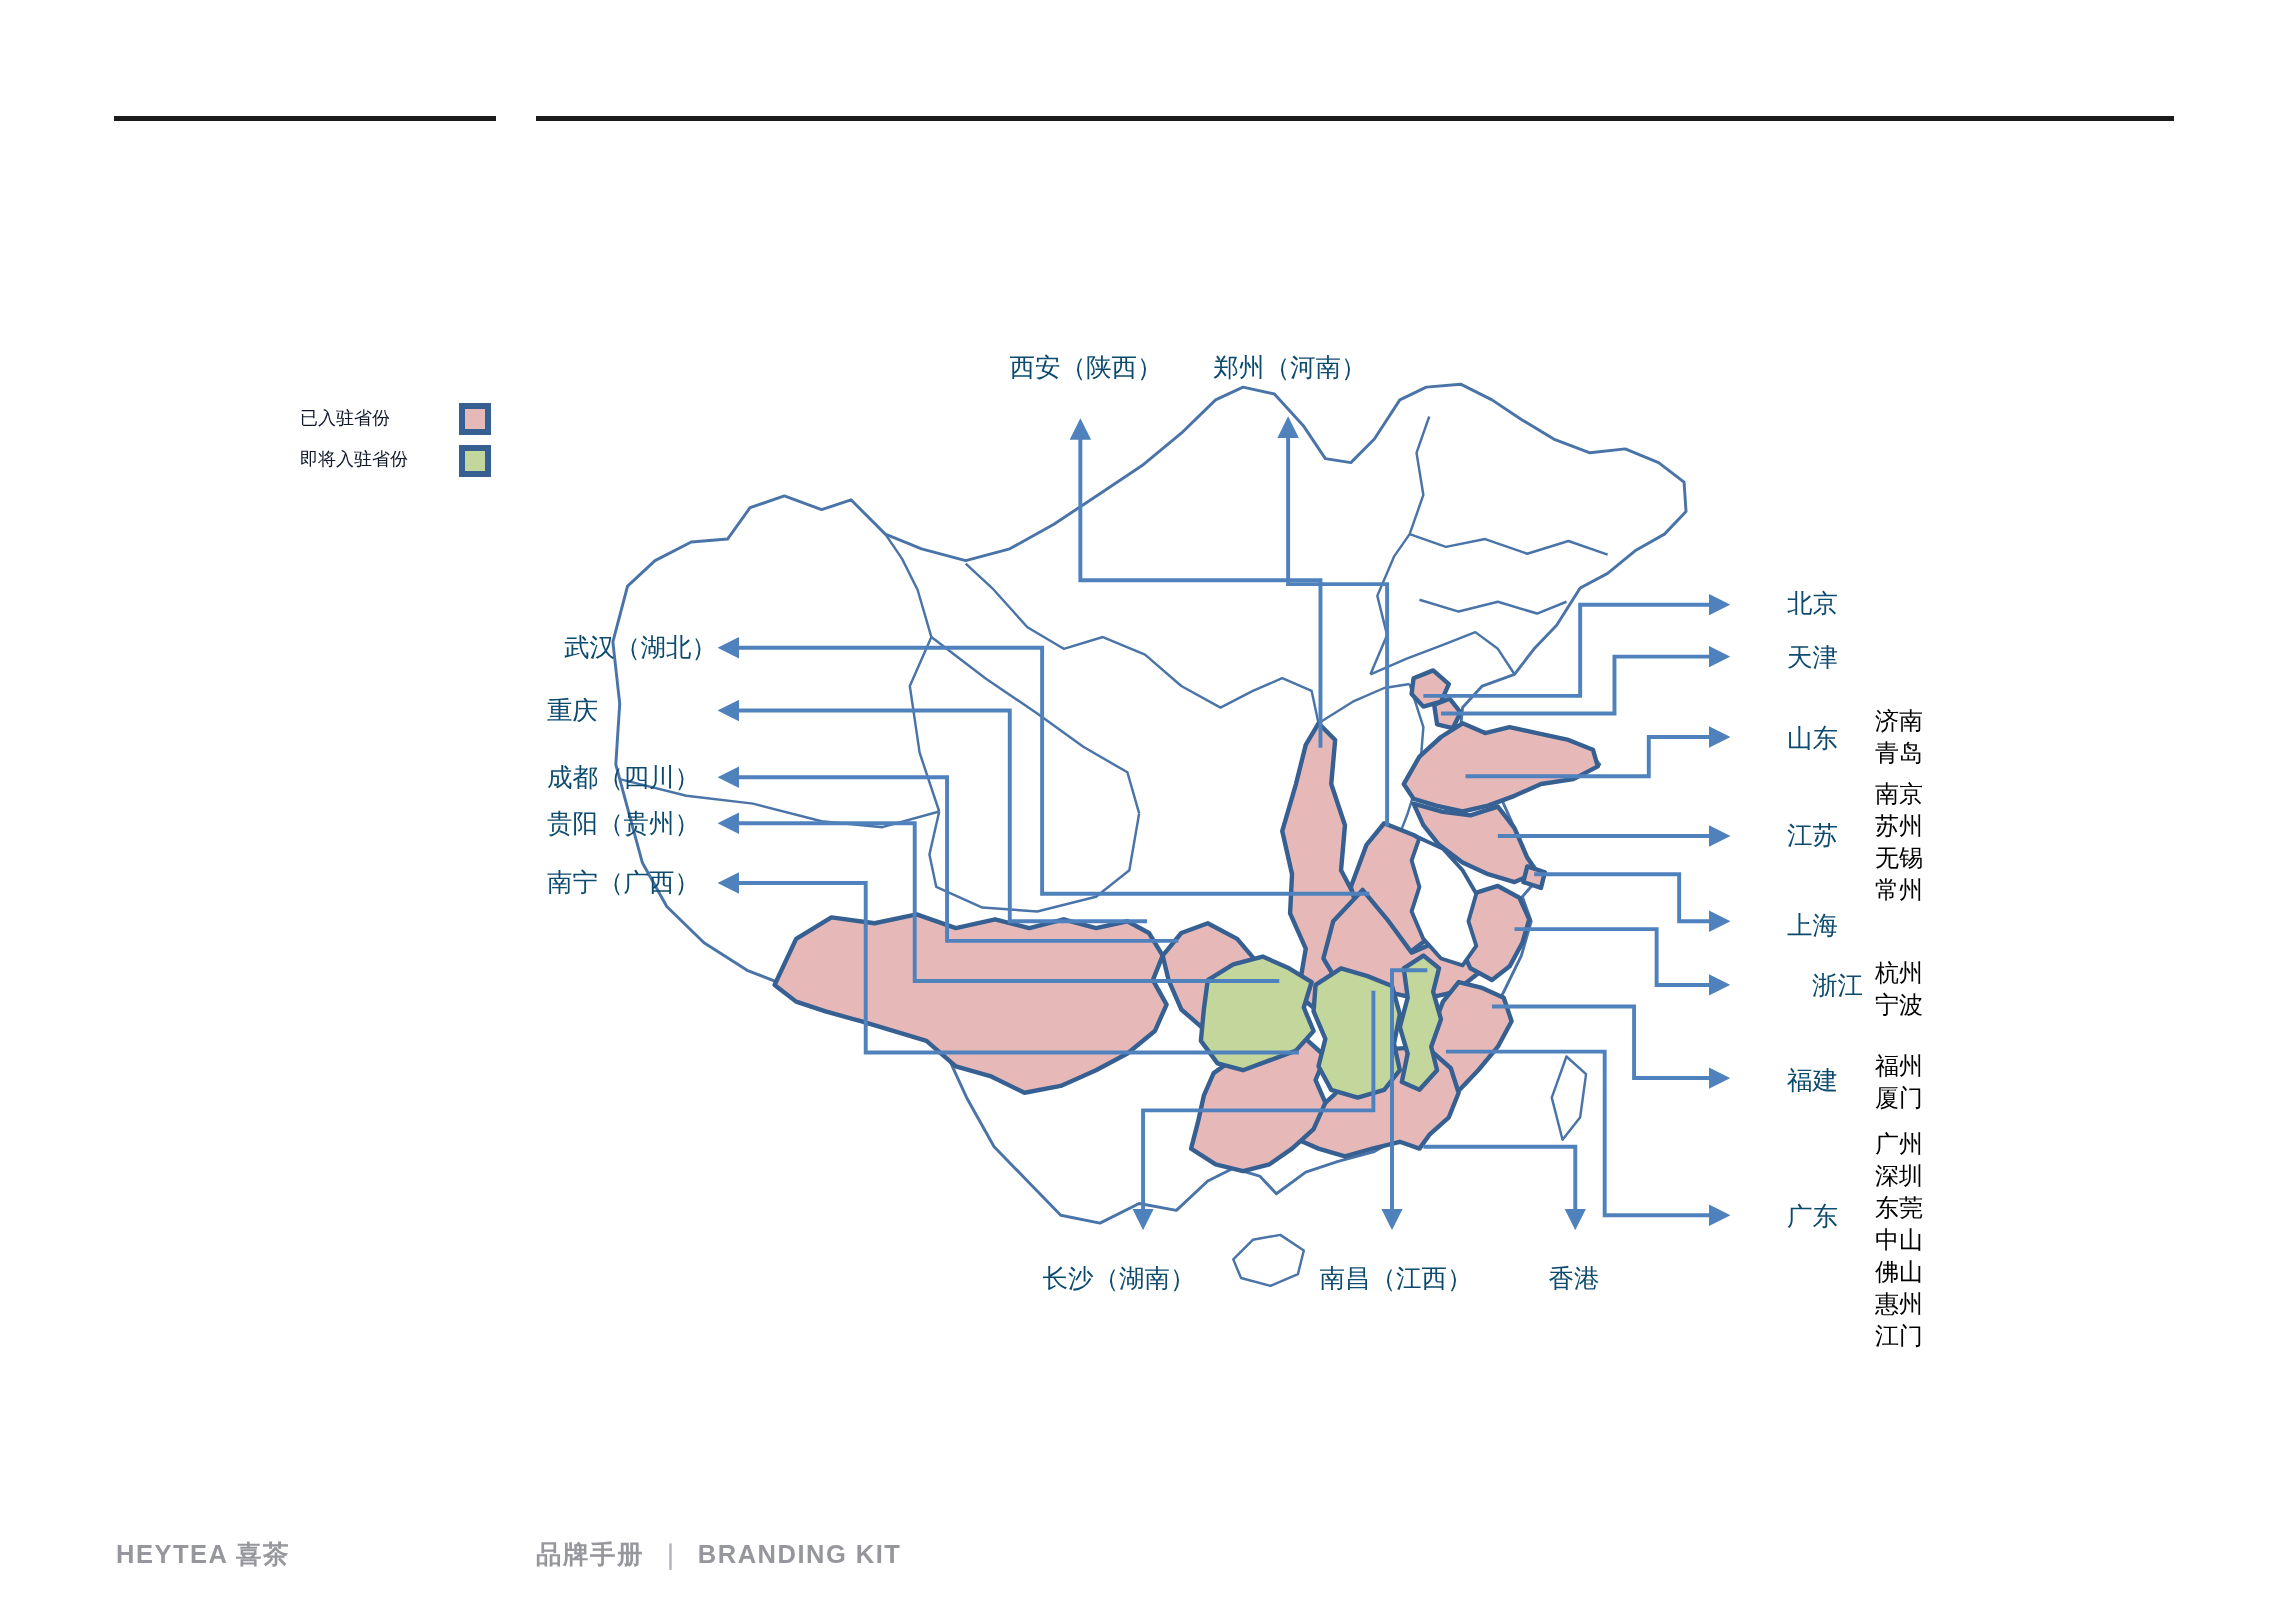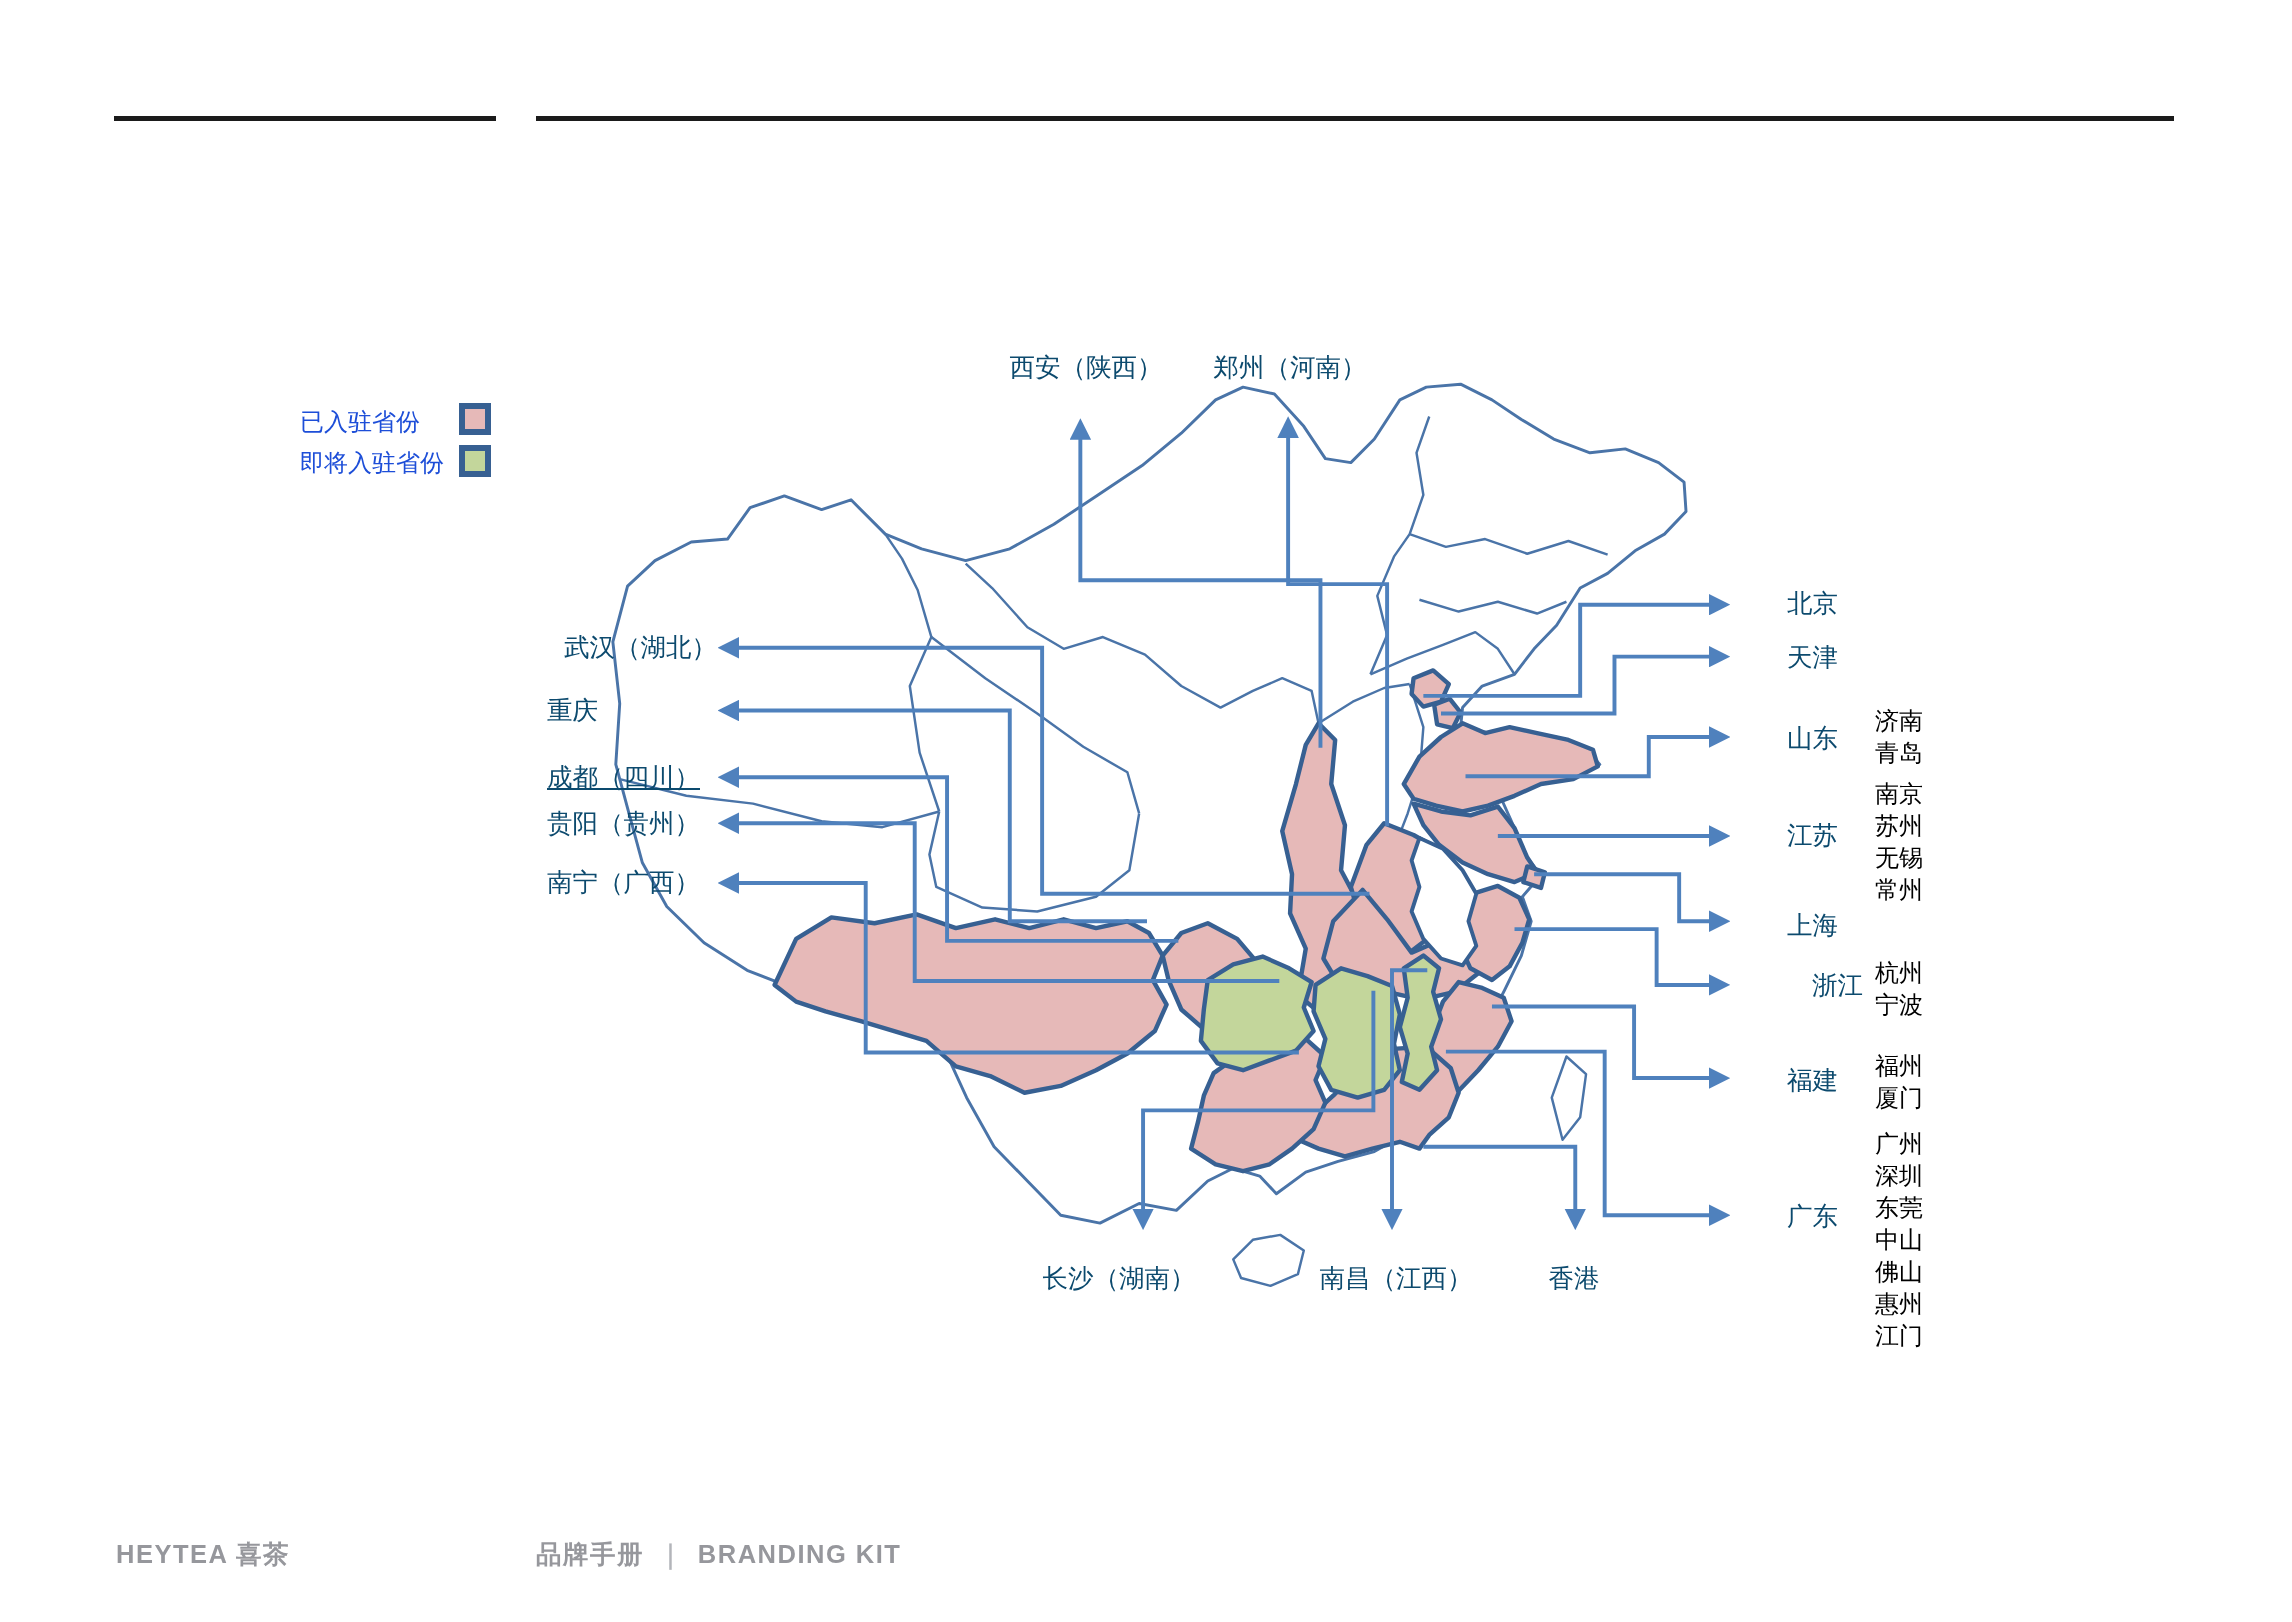--- a/index.html
+++ b/index.html
@@ -18,21 +18,21 @@
   .island{fill:#ffffff;stroke:#4a74a8;stroke-width:2.5;stroke-linejoin:round;}
   .prov-pink{fill:#E6B9B8;stroke:#376092;stroke-width:4.5;stroke-linejoin:round;}
   .prov-green{fill:#C3D69B;stroke:#376092;stroke-width:4.5;stroke-linejoin:round;}
   .prov-white{fill:#ffffff;stroke:#376092;stroke-width:4;stroke-linejoin:round;}
   .callout{fill:none;stroke:#4F81BD;stroke-width:4;}
 
   .lbl{position:absolute;font-size:25.5px;line-height:29px;white-space:nowrap;color:#0c4a6e;}
   .lbl-center{transform:translateX(-50%);}
   .citylist{position:absolute;font-size:24px;line-height:32px;color:#000;white-space:pre-line;}
 
-  .legend-text{position:absolute;left:300px;font-size:24px;color:#1d4ed8;white-space:nowrap;}
+  .legend-text{position:absolute;left:300px;font-size:18px;color:#0f172a;white-space:nowrap;}
   .swatch{position:absolute;left:459px;width:19.6px;height:19.6px;border:6.9px solid #376092;}
   #swatch-entered{top:403px;background:#E6B9B8;}
   #swatch-upcoming{top:445px;background:#C3D69B;}
 
   .footer{position:absolute;top:1537px;font-size:25.5px;color:#96979c;letter-spacing:1.5px;white-space:nowrap;font-weight:bold;}
   #footer-brand{left:116px;}
   #footer-center{left:536px;}
   #footer-center .divider{margin:0 13.7px;color:#b3b5ba;}
 </style>
 </head>
@@ -124,21 +124,21 @@
     <path class="callout" marker-end="url(#ah)" d="M1545,948 L1690,948 L1690,1005 L1760,1005"></path>
     <path class="callout" marker-end="url(#ah)" d="M1522,1027 L1667,1027 L1667,1100 L1760,1100"></path>
     <path class="callout" marker-end="url(#ah)" d="M1475,1073 L1637,1073 L1637,1240 L1760,1240"></path>
   </svg>
 
   <div class="lbl lbl-center" style="left:1086px;top:353px;">西安（陕西）</div>
   <div class="lbl lbl-center" style="left:1290px;top:353px;">郑州（河南）</div>
 
   <div class="lbl" style="left:547px;top:633px;margin-left:17px;">武汉（湖北）</div>
   <div class="lbl" style="left:547px;top:696px;text-align:center;">重庆</div>
-  <div class="lbl" style="left:547px;top:763px;text-decoration:underline;">成都（四川）</div>
+  <div class="lbl" style="left:547px;top:763px;">成都（四川）</div>
   <div class="lbl" style="left:547px;top:809px;">贵阳（贵州）</div>
   <div class="lbl" style="left:547px;top:868px;">南宁（广西）</div>
 
   <div class="lbl lbl-center" style="left:1119px;top:1264px;">长沙（湖南）</div>
   <div class="lbl lbl-center" style="left:1390px;top:1264px;margin-left:6px;">南昌（江西）</div>
   <div class="lbl lbl-center" style="left:1574px;top:1264px;">香港</div>
 
   <div class="lbl" style="left:1787px;top:589px;">北京</div>
   <div class="lbl" style="left:1787px;top:643px;">天津</div>
   <div class="lbl" style="left:1787px;top:724px;">山东</div>

